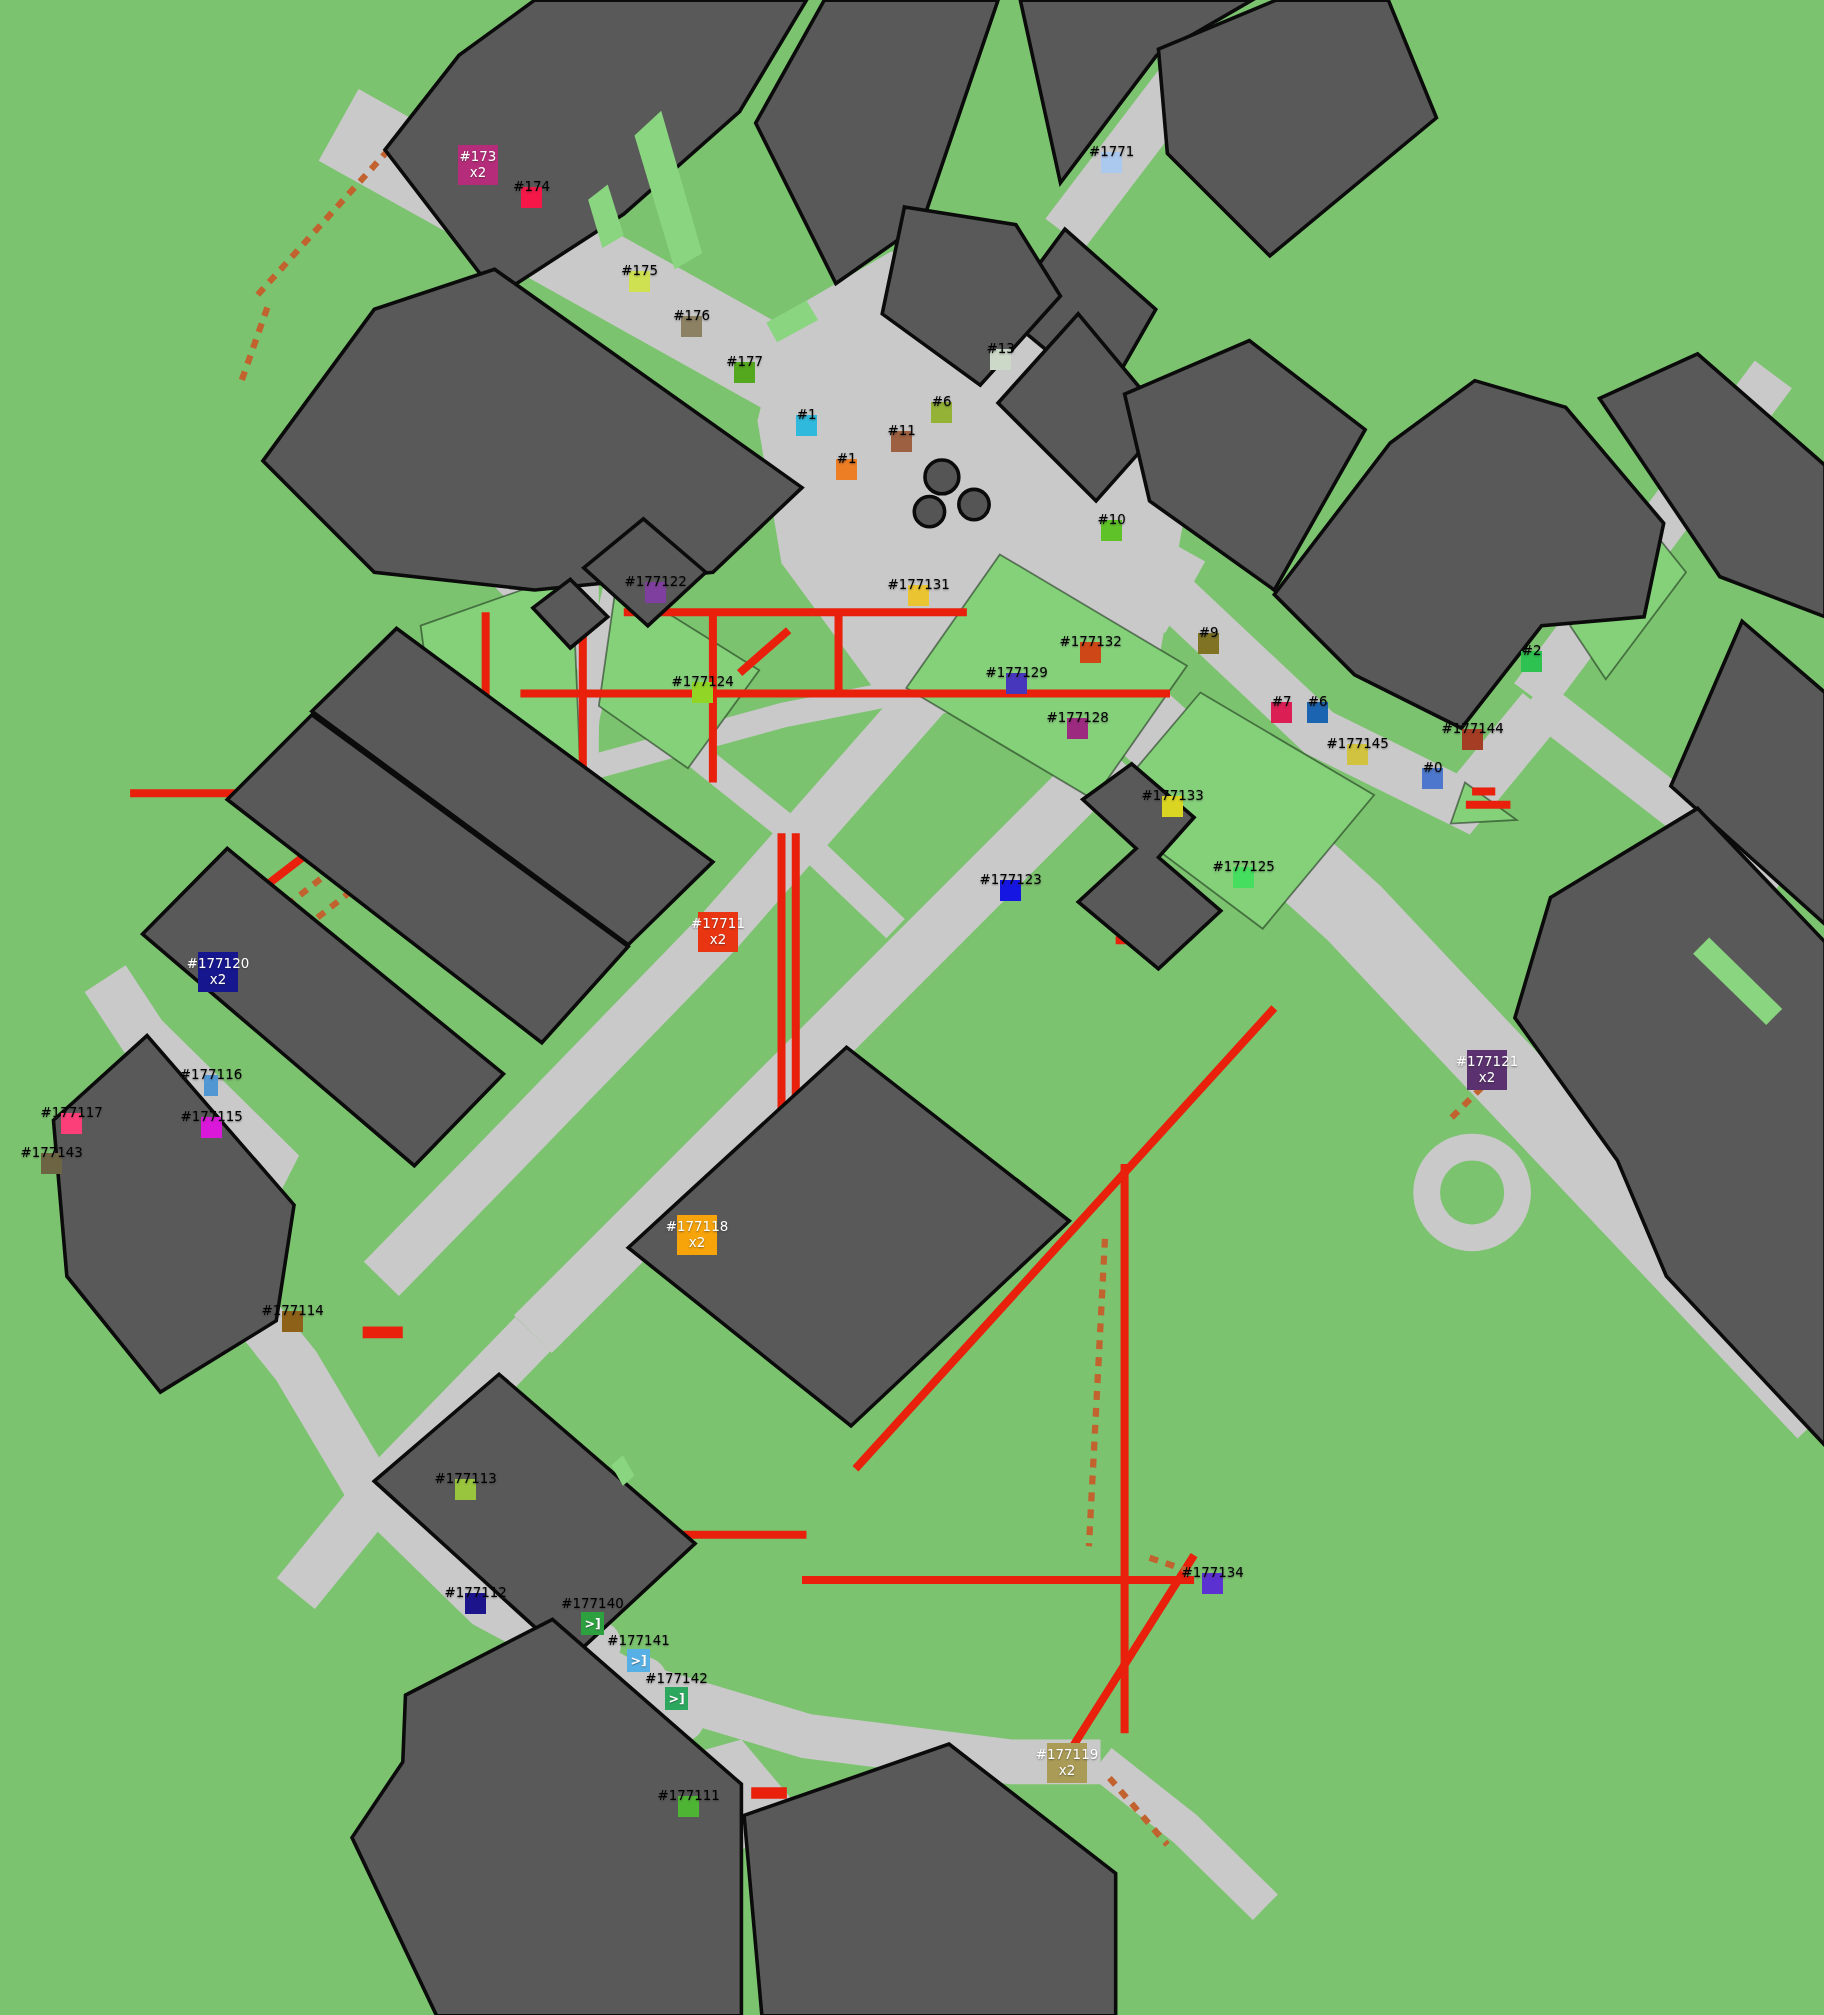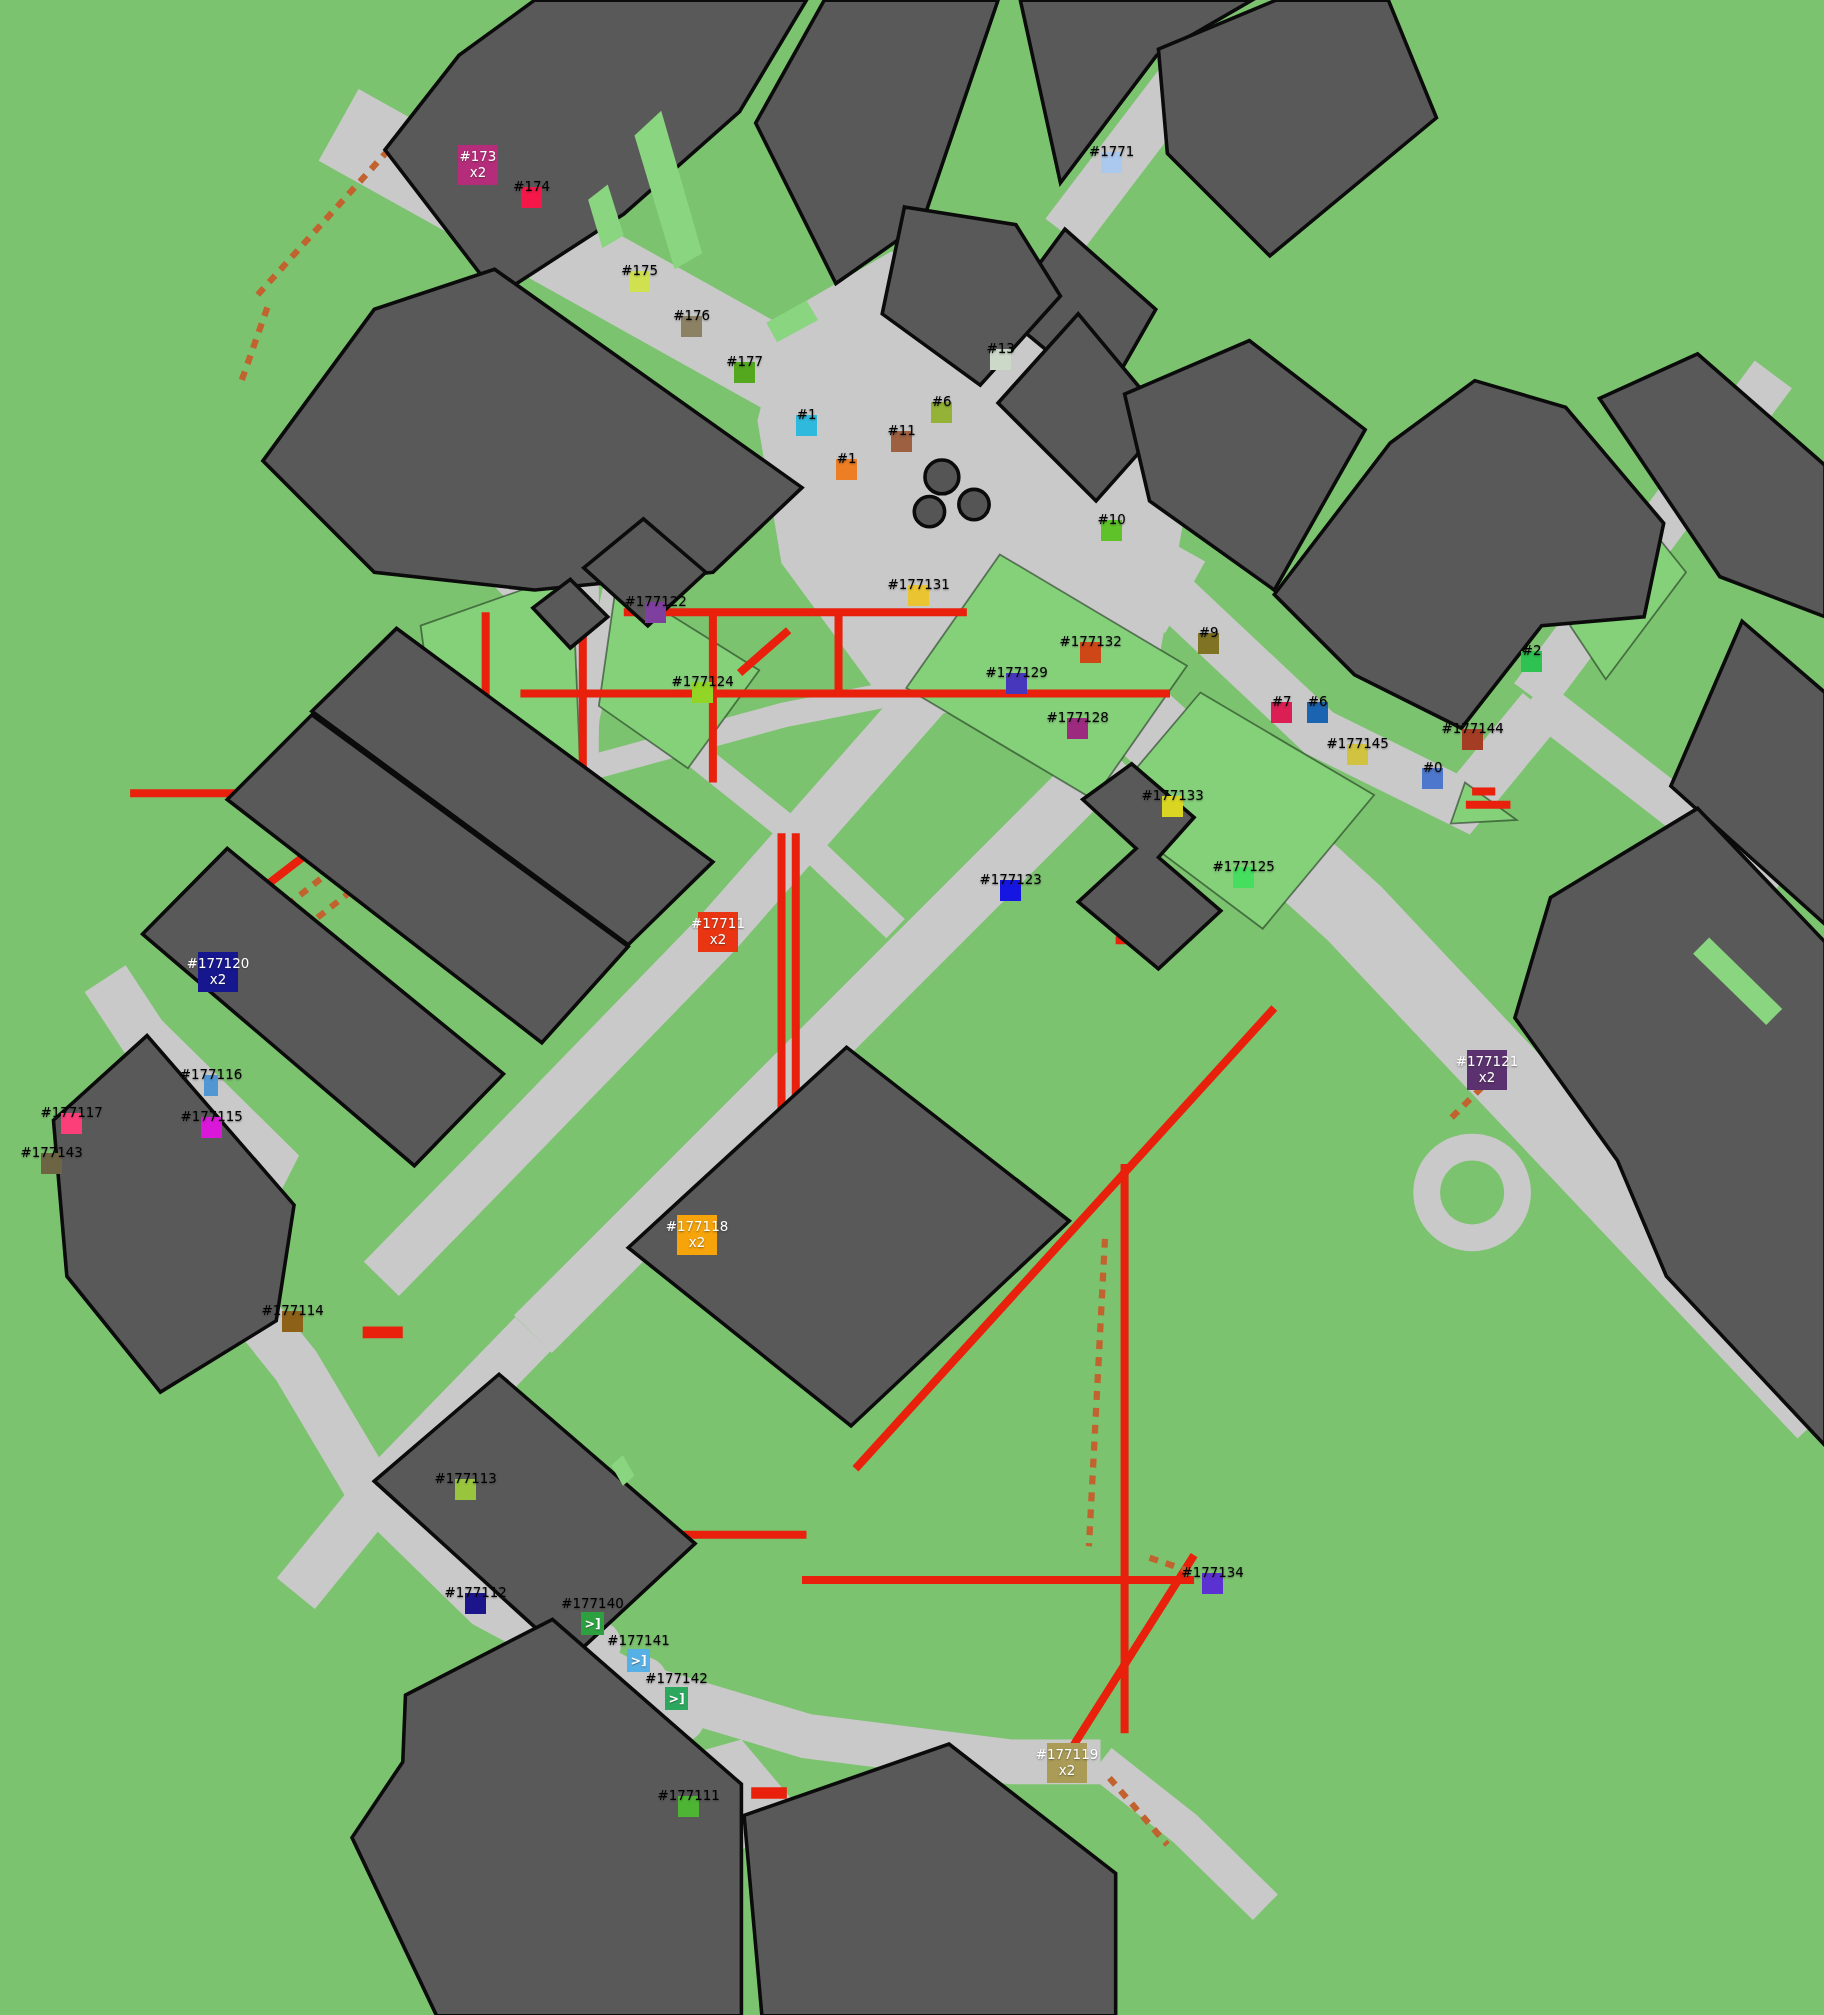--- a/index.html
+++ b/index.html
@@ -194,21 +194,21 @@
         <span class="m-float">#1</span>
       </div>
       <div class="marker" style="left: 1101px; top: 520px; width: 21.4px; height: 21.4px;">
         <span class="sq" style="background: rgb(94, 194, 40);"></span>
         <span class="m-float">#10</span>
       </div>
       <div class="marker" style="left: 908px; top: 585px; width: 21.4px; height: 21.4px;">
         <span class="sq" style="background: rgb(234, 197, 49);"></span>
         <span class="m-float">#177131</span>
       </div>
-      <div class="marker" style="left: 645px; top: 602px; width: 21.4px; height: 21.4px;">
+      <div class="marker" style="left: 645px; top: 582px; width: 21.4px; height: 21.4px;">
         <span class="sq" style="background: rgb(127, 63, 158);"></span>
         <span class="m-float">#177122</span>
       </div>
       <div class="marker" style="left: 692px; top: 682px; width: 21.4px; height: 21.4px;">
         <span class="sq" style="background: rgb(145, 213, 39);"></span>
         <span class="m-float">#177124</span>
       </div>
       <div class="marker" style="left: 1080px; top: 642px; width: 21.4px; height: 21.4px;">
         <span class="sq" style="background: rgb(206, 71, 23);"></span>
         <span class="m-float">#177132</span>

